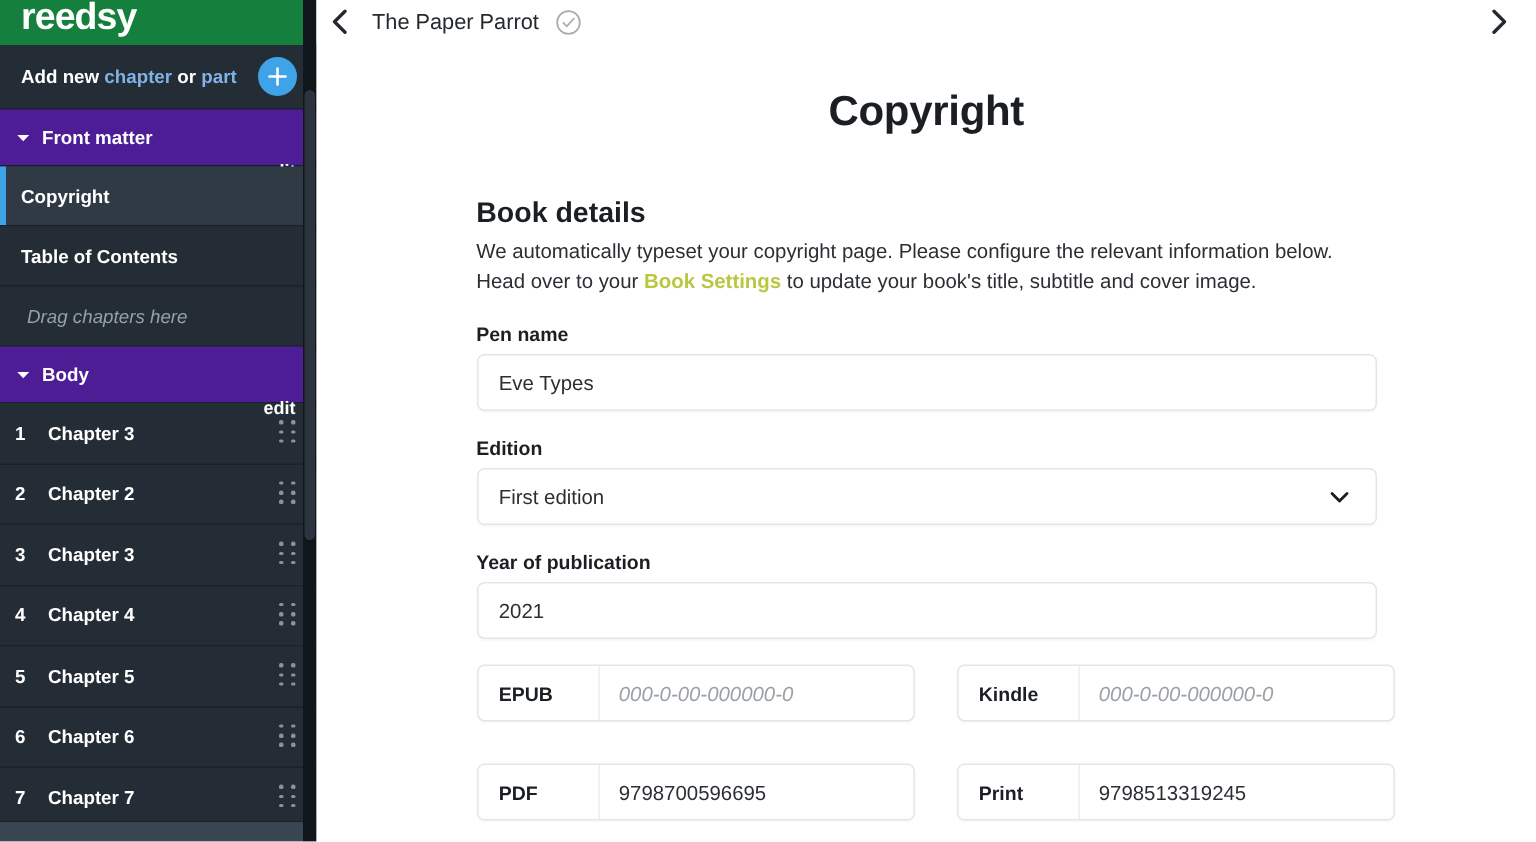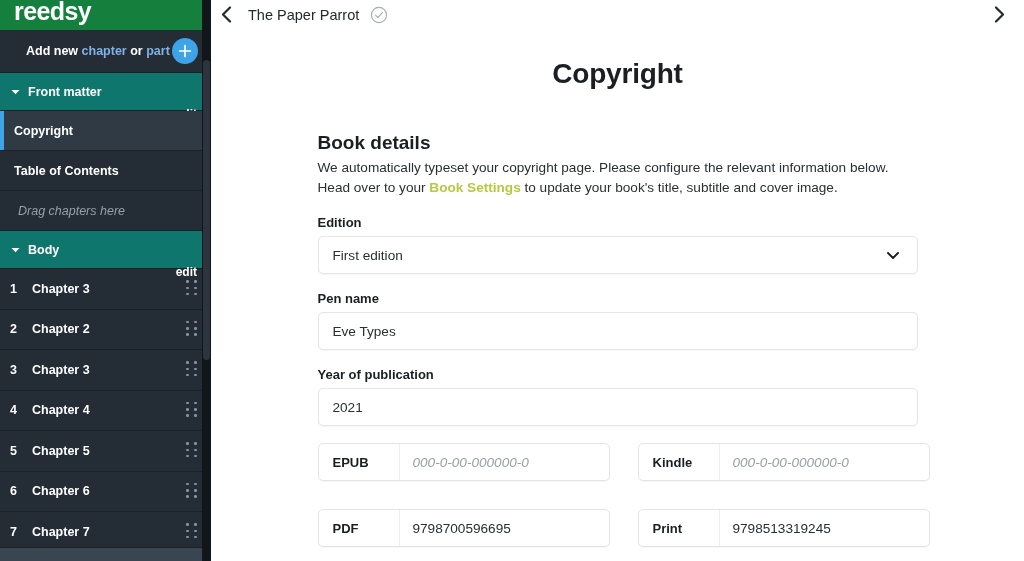--- a/index.html
+++ b/index.html
@@ -43,21 +43,21 @@
     color: #ffffff;
     line-height: 1;
     position: relative;
     top: -1px;
   }
 
   .addnew {
     height: 43px;
     display: flex;
     align-items: center;
-    padding: 0 13px 0 26px;
+    padding: 0 13px 0 14px;
     border-bottom: 1px solid #1b2128;
     background: #242c35;
   }
   .addnew-text {
     font-size: 12.5px;
     font-weight: 700;
     color: #ffffff;
     flex: 1;
     white-space: nowrap;
   }
@@ -78,21 +78,21 @@
     justify-content: center;
     flex-shrink: 0;
   }
   .plus-btn svg { display: block; }
 
   .section-head {
     height: 38px;
     display: flex;
     align-items: center;
     padding: 0 14px 0 11px;
-    background: #0f766e;
+    background: #4c1d95;
     border-bottom: 1px solid #1b2128;
   }
   .caret {
     width: 9px;
     margin-right: 8px;
     display: inline-block;
     flex-shrink: 0;
   }
   .caret svg { display: block; }
   .section-title {
@@ -518,37 +518,37 @@
 
     <div class="content">
 
       <h2 class="sec-title">Book details</h2>
       <p class="sec-desc">
         <span>We automatically typeset your copyright page. Please configure the relevant information below.</span><br>
         <span>Head over to your </span><a class="link" href="#">Book Settings</a><span> to update your book's title, subtitle and cover image.</span>
       </p>
 
       <div class="field">
+        <div class="field-label">Pen name</div>
+        <div class="input-box">
+          <span>Eve Types</span>
+        </div>
+      </div>
+
+      <div class="field">
         <div class="field-label">Edition</div>
         <div class="input-box select">
           <span class="select-value">First edition</span>
           <svg class="select-caret" viewBox="0 0 16 16">
             <path d="M3 6 L8 11 L13 6" fill="none" stroke="#1b1f23" stroke-width="1.9" stroke-linecap="round" stroke-linejoin="round"></path>
           </svg>
         </div>
       </div>
 
       <div class="field">
-        <div class="field-label">Pen name</div>
-        <div class="input-box">
-          <span>Eve Types</span>
-        </div>
-      </div>
-
-      <div class="field">
         <div class="field-label">Year of publication</div>
         <div class="input-box">
           <span>2021</span>
         </div>
       </div>
 
       <div class="field">
         <div class="isbn-grid">
 
           <div class="isbn-box">

